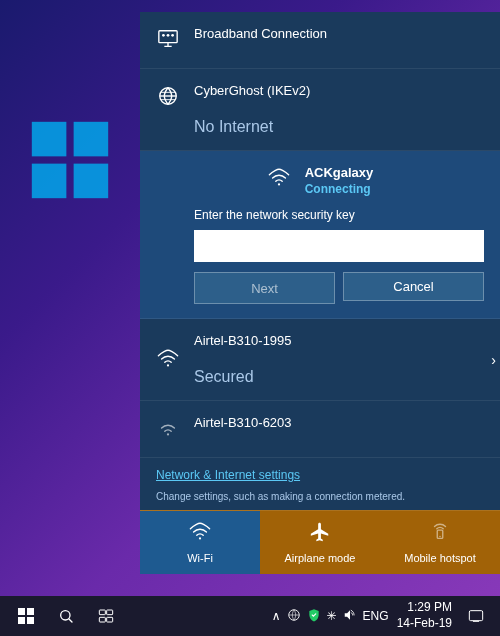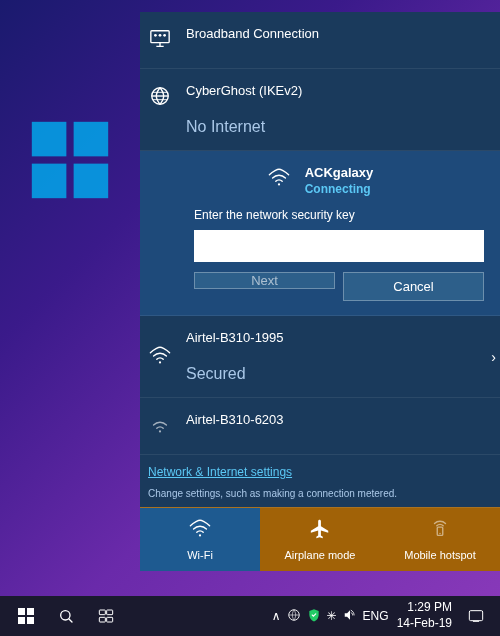--- a/index.html
+++ b/index.html
@@ -39,21 +39,21 @@
       position: absolute;
       top: 12px;
       right: 0;
       width: 360px;
       background: #1a3a5c;
       z-index: 10;
       color: white;
     }
 
     .network-item {
-      padding: 14px 8px;
+      padding: 14px 16px;
       border-bottom: 1px solid rgba(255,255,255,0.08);
       display: flex;
       align-items: flex-start;
       gap: 14px;
       cursor: pointer;
     }
 
     .network-icon {
       margin-top: 2px;
       flex-shrink: 0;
@@ -127,41 +127,41 @@
     }
 
     .ack-buttons {
       display: flex;
       gap: 8px;
       margin-left: 38px;
     }
 
     .btn-next {
       flex: 1;
-      height: 17px;
+      height: 32px;
       background: #2d5f8a;
       border: 1px solid rgba(255,255,255,0.3);
       color: rgba(255,255,255,0.6);
       font-size: 13px;
       cursor: pointer;
     }
 
     .btn-cancel {
       flex: 1;
       height: 29px;
       background: #2d5f8a;
       border: 1px solid rgba(255,255,255,0.3);
       color: #fff;
       font-size: 13px;
       cursor: pointer;
     }
 
     
     .settings-link-section {
-      padding: 10px 16px 6px 8px;
+      padding: 10px 16px 6px 16px;
       background: #1a3a5c;
     }
 
     .settings-link {
       color: #5bc8f5;
       font-size: 12px;
       text-decoration: underline;
       cursor: pointer;
       display: block;
       margin-bottom: 4px;

